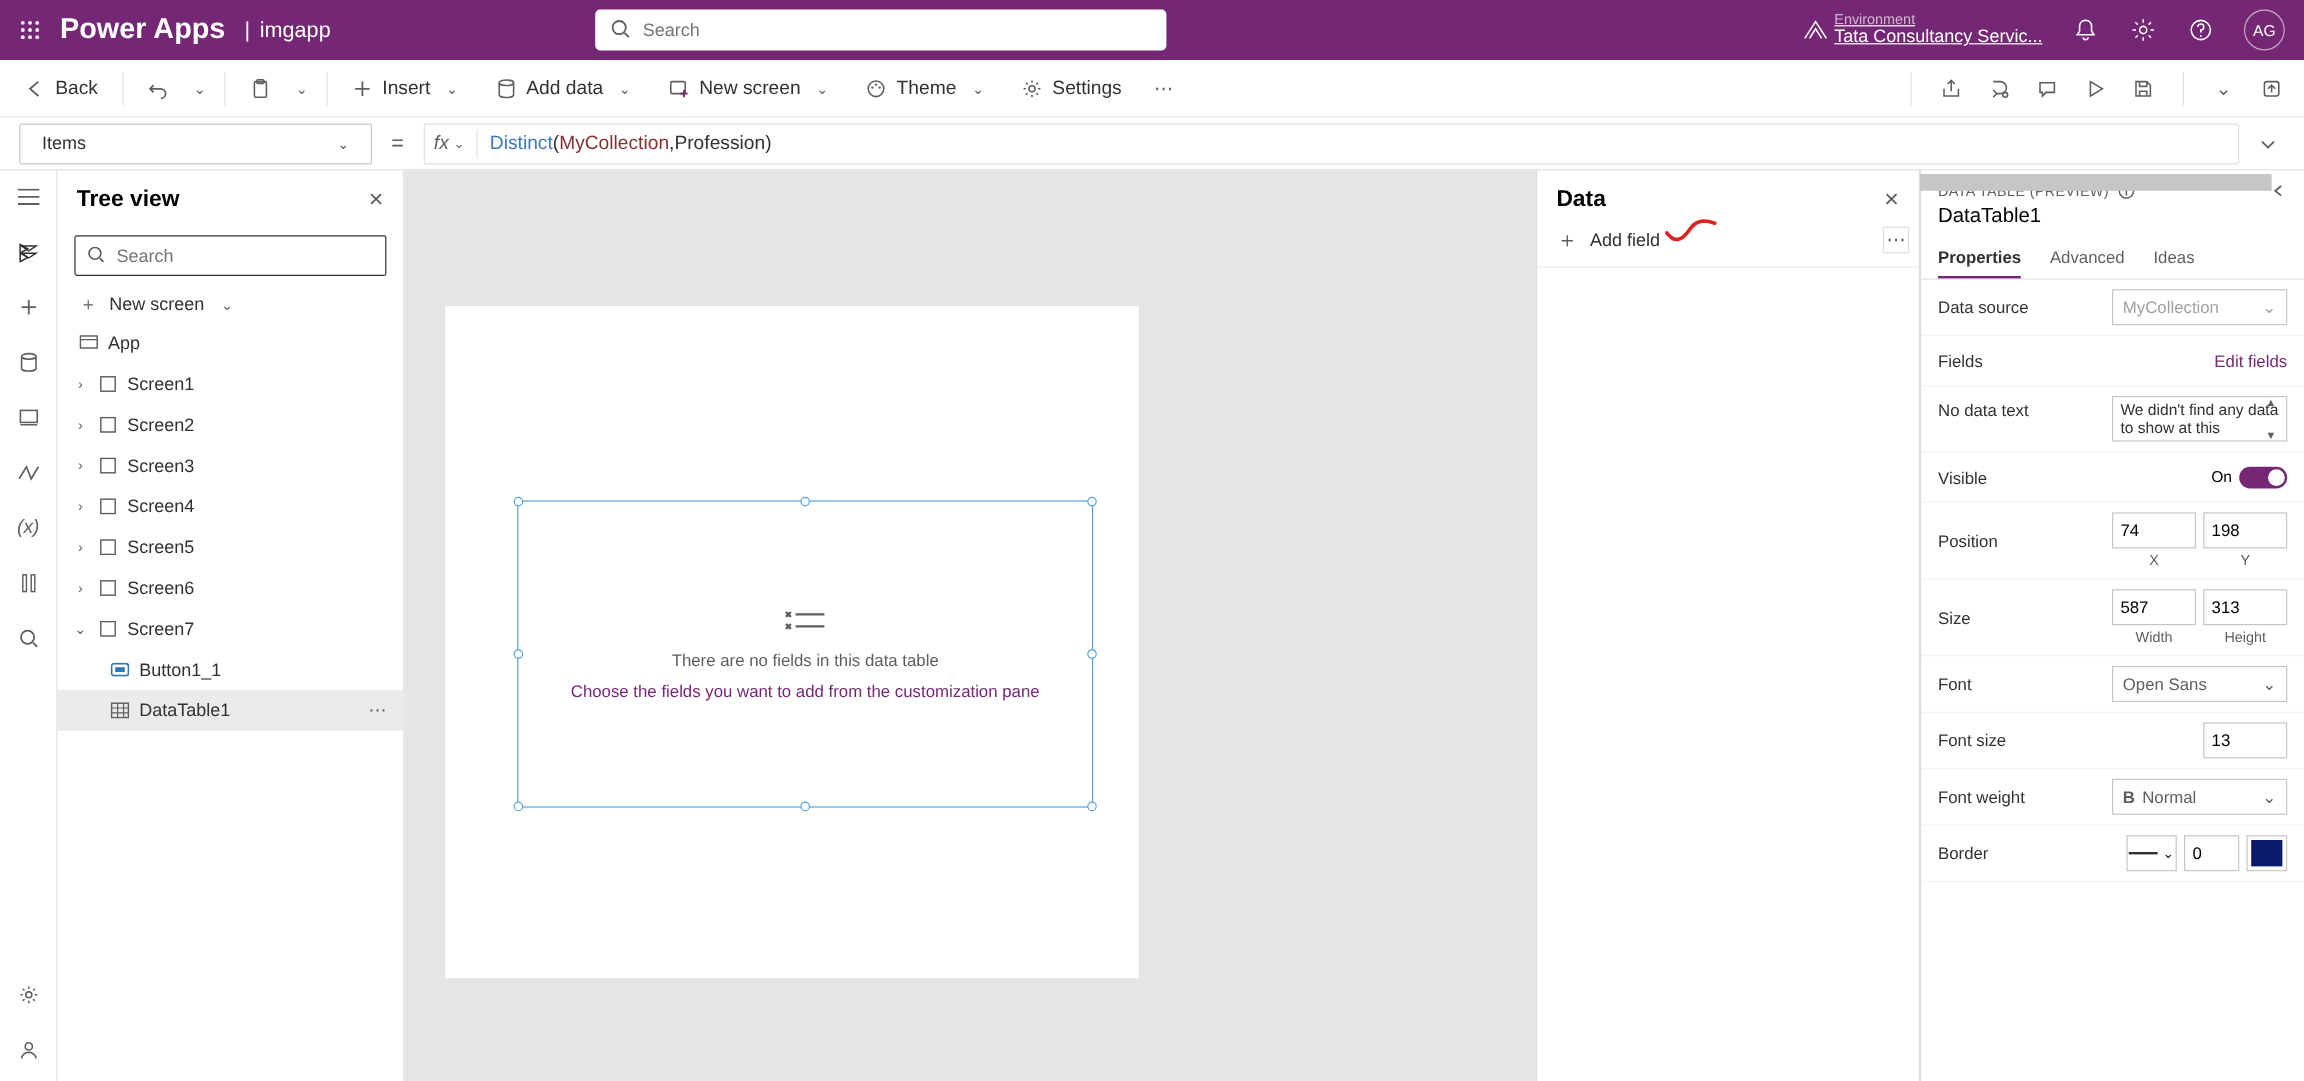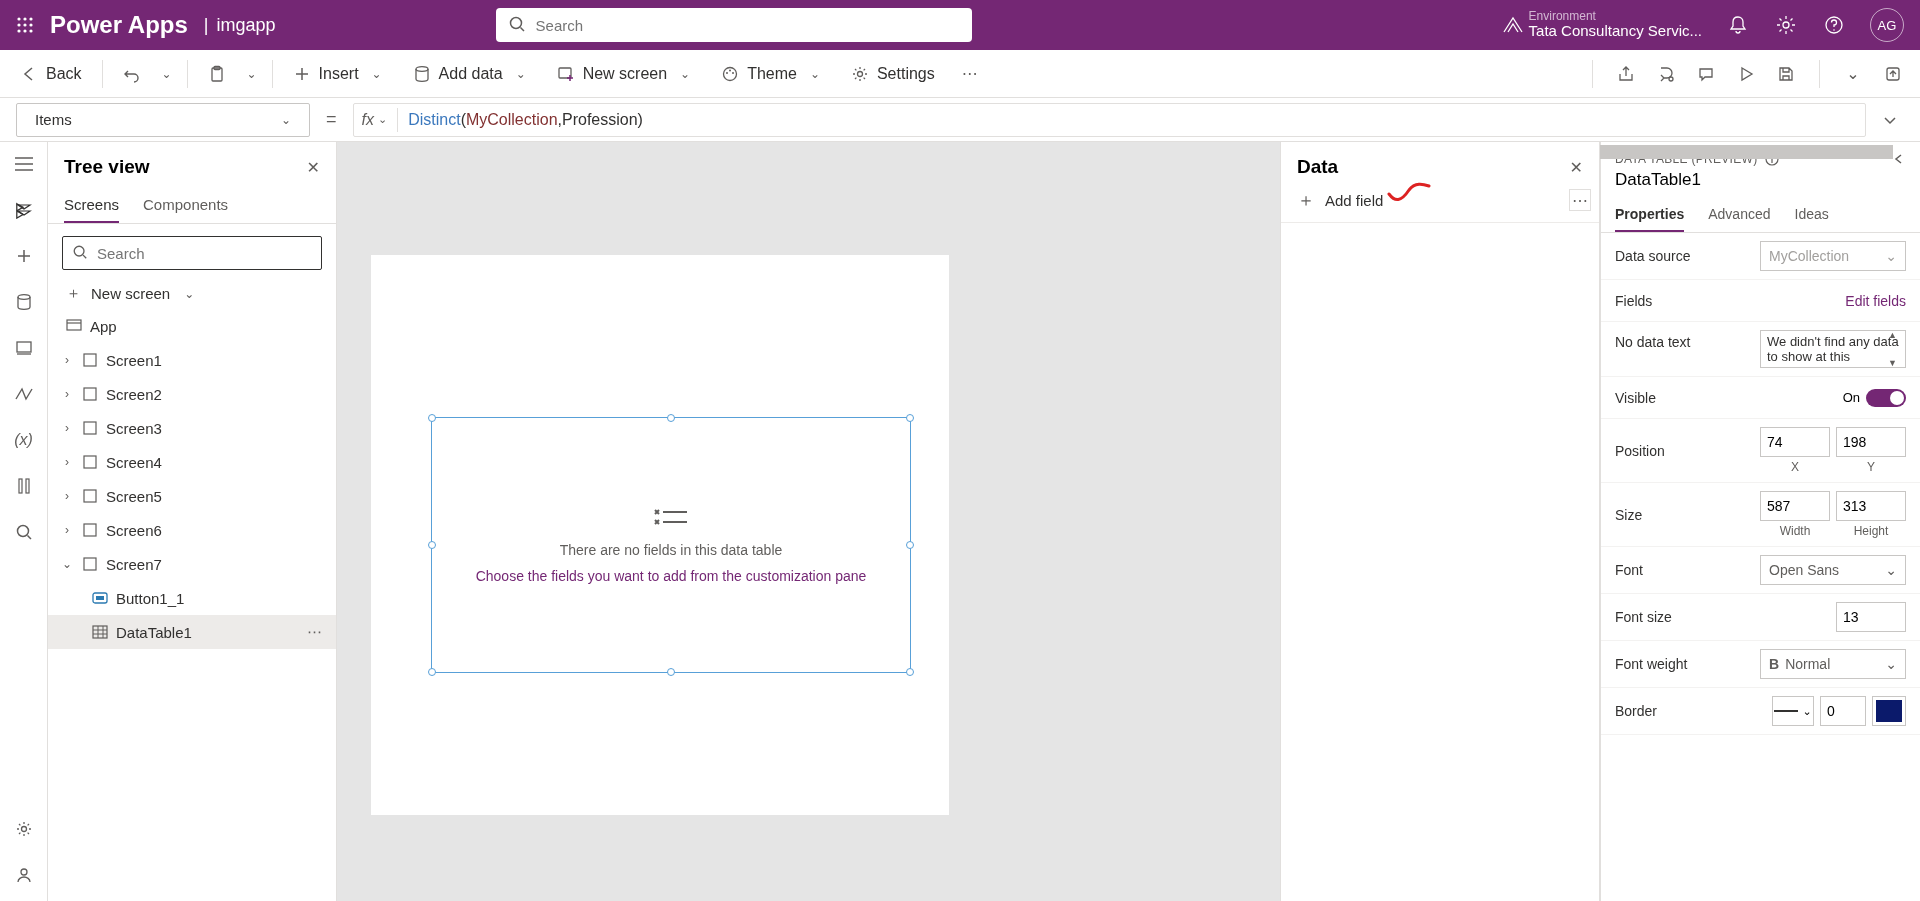--- a/index.html
+++ b/index.html
@@ -8,21 +8,21 @@
   
   .top-header { height: 50px; background: #742774; display: flex; align-items: center; color: #fff; }
   .waffle { width: 50px; display: flex; align-items: center; justify-content: center; font-size: 18px; }
   .app-title { font-size: 24px; font-weight: 600; margin-right: 8px; }
   .divider { margin: 0 8px; font-size: 18px; }
   .app-name { font-size: 18px; }
   .search-wrap { width: 476px; margin-left: 220px; position: relative; }
   .search-wrap input { width: 100%; height: 34px; border: none; border-radius: 4px; padding: 0 12px 0 40px; font-size: 15px; color: #555; }
   .search-wrap .sicon { position: absolute; left: 12px; top: 7px; color: #555; }
   .header-right { margin-left: auto; display: flex; align-items: center; gap: 24px; padding-right: 16px; }
-  .env-block { display:flex; align-items:center; gap:4px; }
+  .env-block { display:flex; align-items:center; gap:4px;text-decoration:underline; }
   .env-text { display: flex; flex-direction: column; line-height: 1.1; }
   .env-label { font-size: 12px; color: #d3b7d3; }
   .env-name { font-size: 15px; }
   .hicon { width: 24px; height: 24px; display:flex; align-items:center; justify-content:center; }
   .avatar { width: 34px; height: 34px; border-radius: 50%; border:1px solid rgba(255,255,255,0.6); display:flex; align-items:center; justify-content:center; font-size: 13px; }
 
   
   .command-bar { height: 48px; border-bottom: 1px solid #e1dfdd; display: flex; align-items: center; padding: 0 10px; gap: 6px; }
   .cbtn { display: flex; align-items: center; gap: 8px; padding: 6px 10px; font-size: 16px; color: #323130; border-radius: 2px; cursor:pointer; }
   .cbtn .ci { width:18px; height:18px; display:flex; align-items:center; justify-content:center; color:#605e5c; }
@@ -412,24 +412,20 @@
           <path d="M3 16c0-3 3-5 6-5s6 2 6 5" fill="none" stroke="#605e5c" stroke-width="1.3"></path>
         </svg>
       </span>
   </div>
 
   <div class="tree-panel">
     <div class="tree-head">
       <h2>Tree view</h2>
       <span style="color:#605e5c;font-size:16px;">✕</span>
     </div>
-    <div class="tree-tabs">
-      <div class="tree-tab active">Screens</div>
-      <div class="tree-tab">Components</div>
-    </div>
     <div class="tree-search">
       <span class="sicon">
           <svg width="16" height="16" viewBox="0 0 18 18">
             <circle cx="8" cy="8" r="5.5" fill="none" stroke="#605e5c" stroke-width="1.5"></circle>
             <line x1="12.5" y1="12.5" x2="16" y2="16" stroke="#605e5c" stroke-width="1.5"></line>
           </svg>
         </span>
       <input placeholder="Search" style="">
     </div>
     <div class="new-screen">

